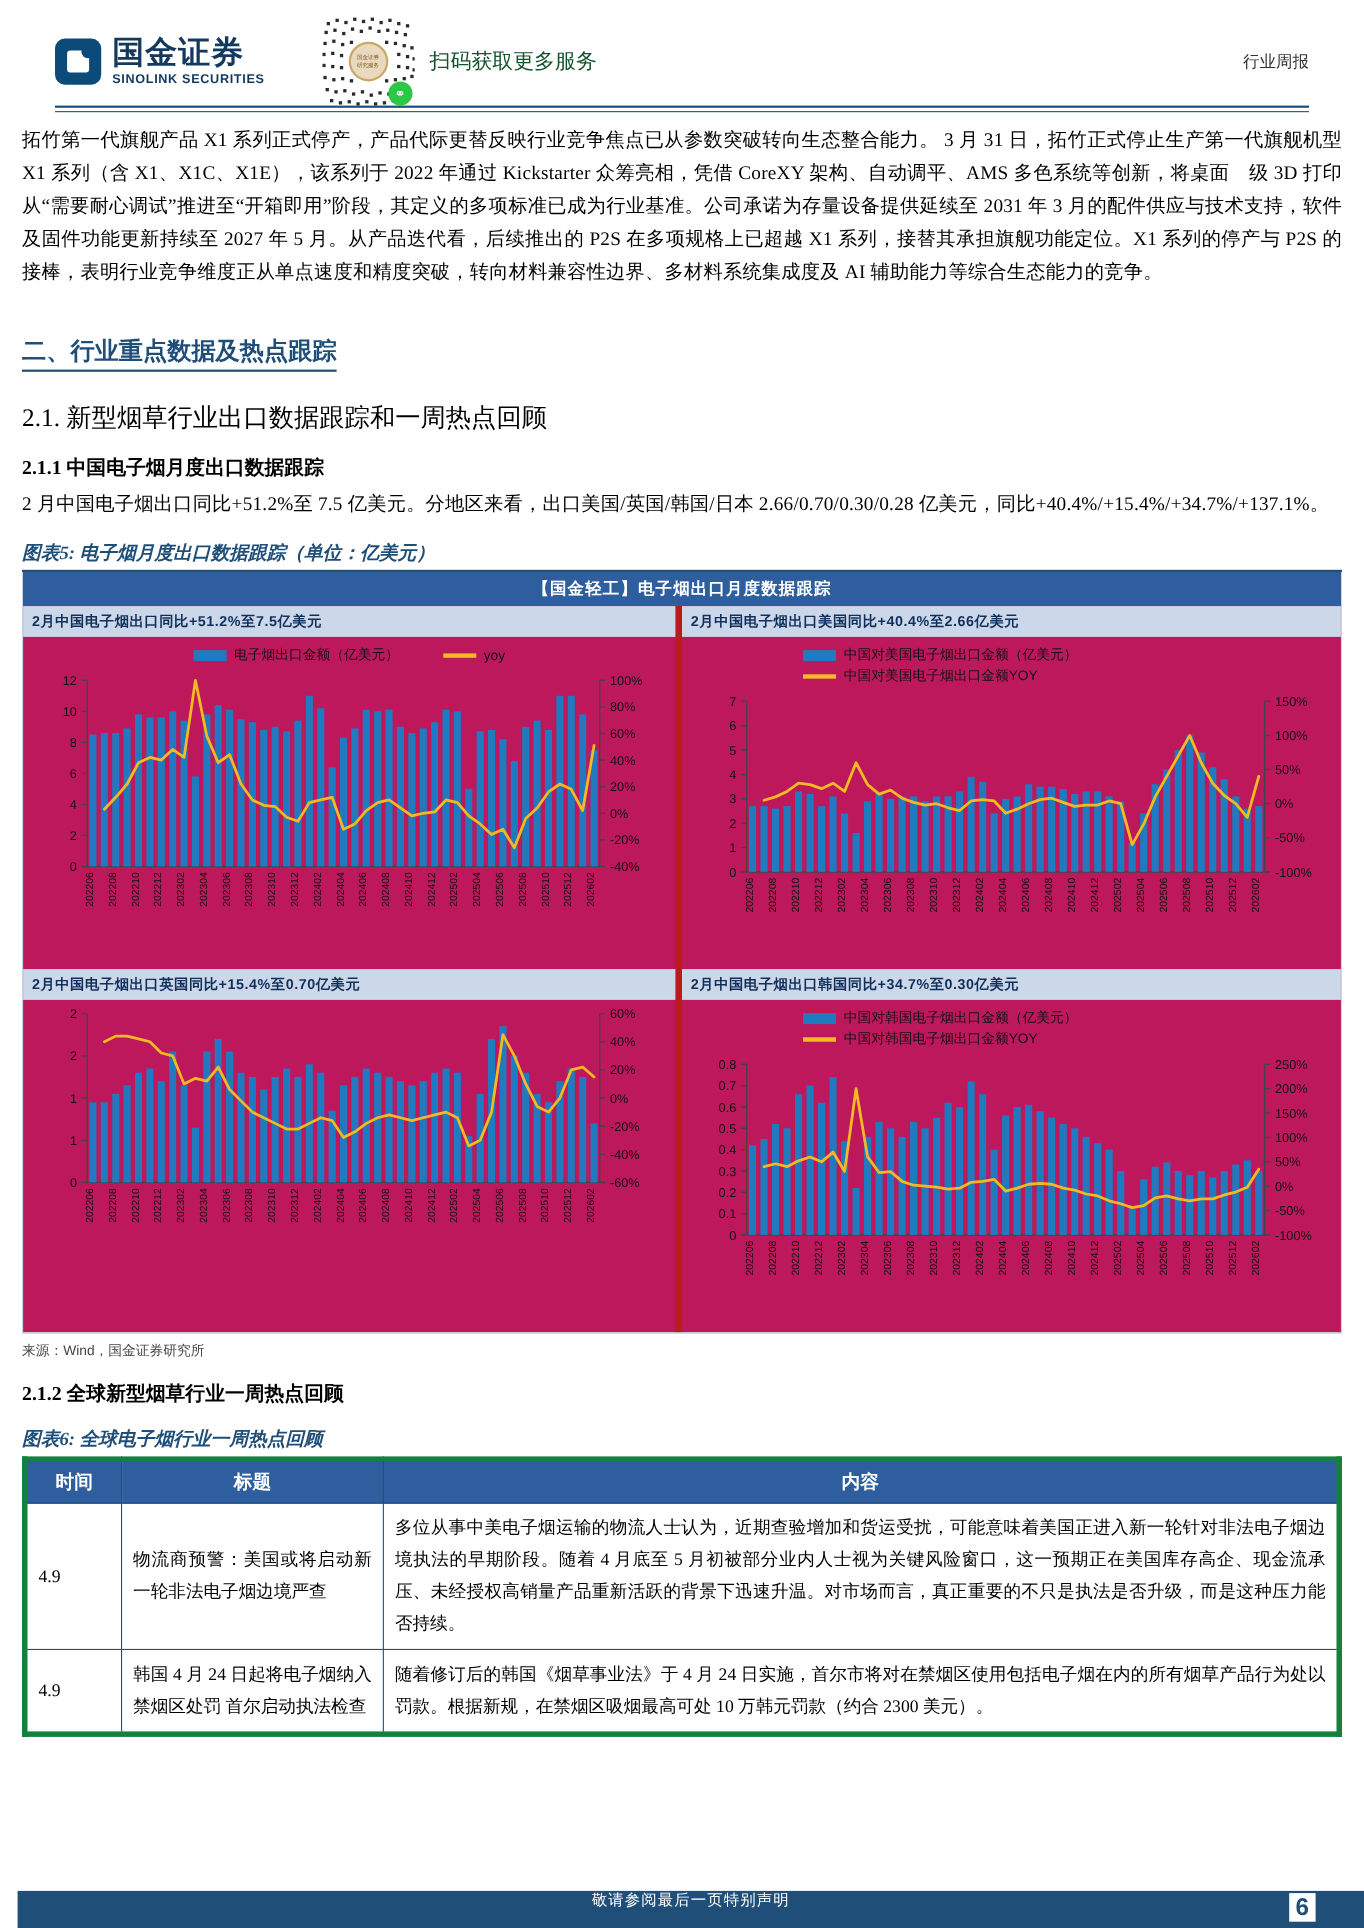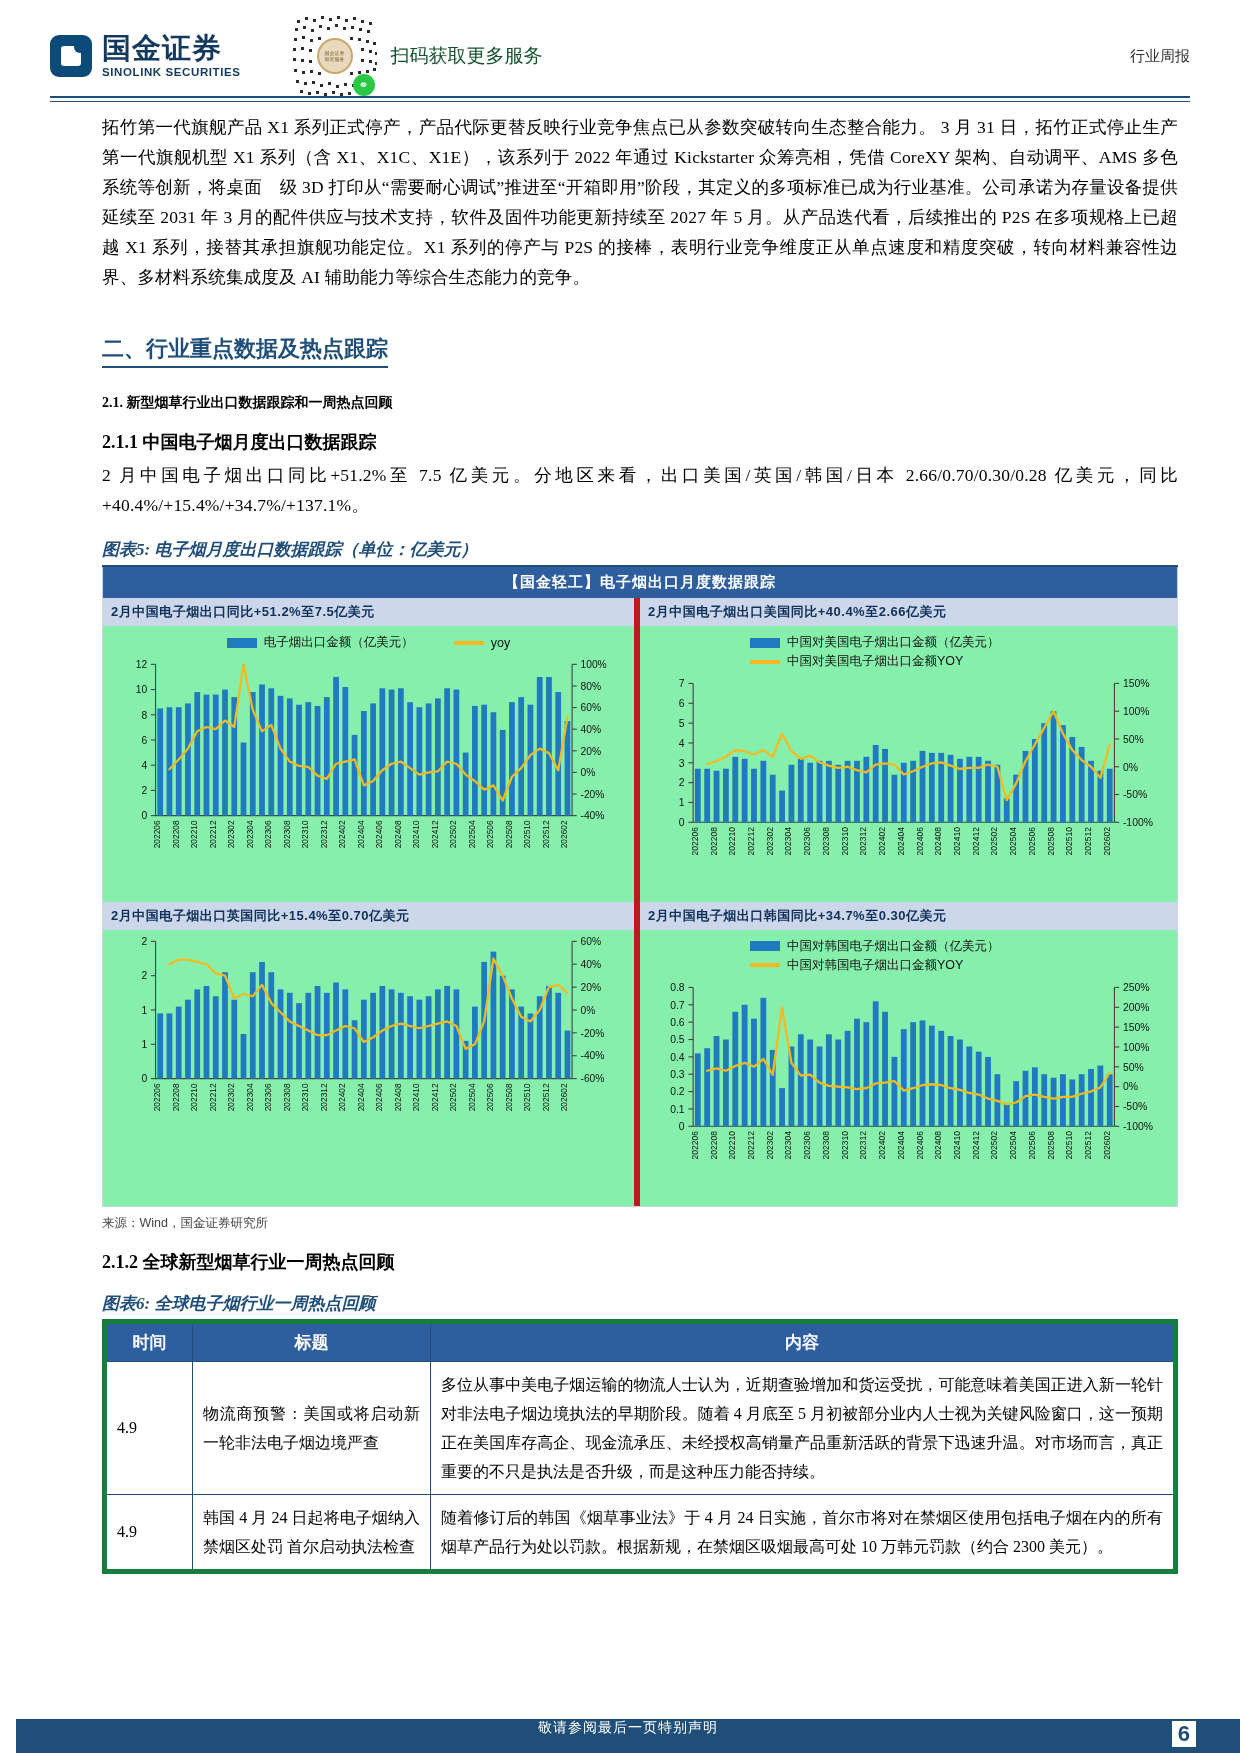--- a/index.html
+++ b/index.html
@@ -65,52 +65,52 @@
   .hdr-right{ margin-left:auto; font-size:15px; color:#333; }
   .hdr-rule{
     position:absolute;left:50px;right:50px;bottom:14px;height:0;
     border-top:2px solid #1f4e79;
   }
   .hdr-rule2{
     position:absolute;left:50px;right:50px;bottom:10px;height:0;
     border-top:1px solid #1f4e79;
   }
   
-  .content{ padding:0 62px;margin-left:40px; }
+  .content{ padding:0 20px; }
   p.body-text{
     font-size:17.5px; line-height:30px; margin:0 0 4px 0;
     text-align:justify; text-justify:inter-ideograph;
     letter-spacing:.2px;
   }
   h2.sec{
     font-family:"Liberation Sans", sans-serif;
     color:#1f4e79;font-size:22px;font-weight:bold;
     margin:22px 0 6px 0; display:inline-block;
     border-bottom:2px solid #1f4e79; padding-bottom:2px;
   }
   .sec-wrap{ margin:20px 0 8px 0; }
   h3.sub{
-    font-size:14px;font-weight:bold;margin:20px 0 6px 0;
+    font-size:23px;font-weight:normal;margin:20px 0 6px 0;
   }
   h4.subsub{
     font-size:18px;font-weight:bold;margin:18px 0 6px 0;
   }
   .fig-cap{
     font-size:17px;font-weight:bold;font-style:italic;color:#1f4e79;
     margin:18px 0 4px 0;
   }
   .fig-rule{ border-top:2px solid #1f4e79; margin-bottom:0; }
   .src{
     font-size:12.5px;color:#444;margin:8px 0 0 0;
     font-family:"Liberation Sans", sans-serif;
   }
   
   .chart-box{
     border:1px solid #c8d4e4;border-top:none;
-    background:#86efac;
+    background:#be185d;
   }
   .chart-title-bar{
     background:#2e5e9e;color:#fff;text-align:center;
     font-size:15px;font-weight:bold;padding:6px 0;
     font-family:"Liberation Sans", sans-serif;
     letter-spacing:1px;
   }
   .chart-grid{ display:flex; flex-wrap:wrap; }
   .panel{
     width:50%; padding:0 0 6px 0; position:relative;

